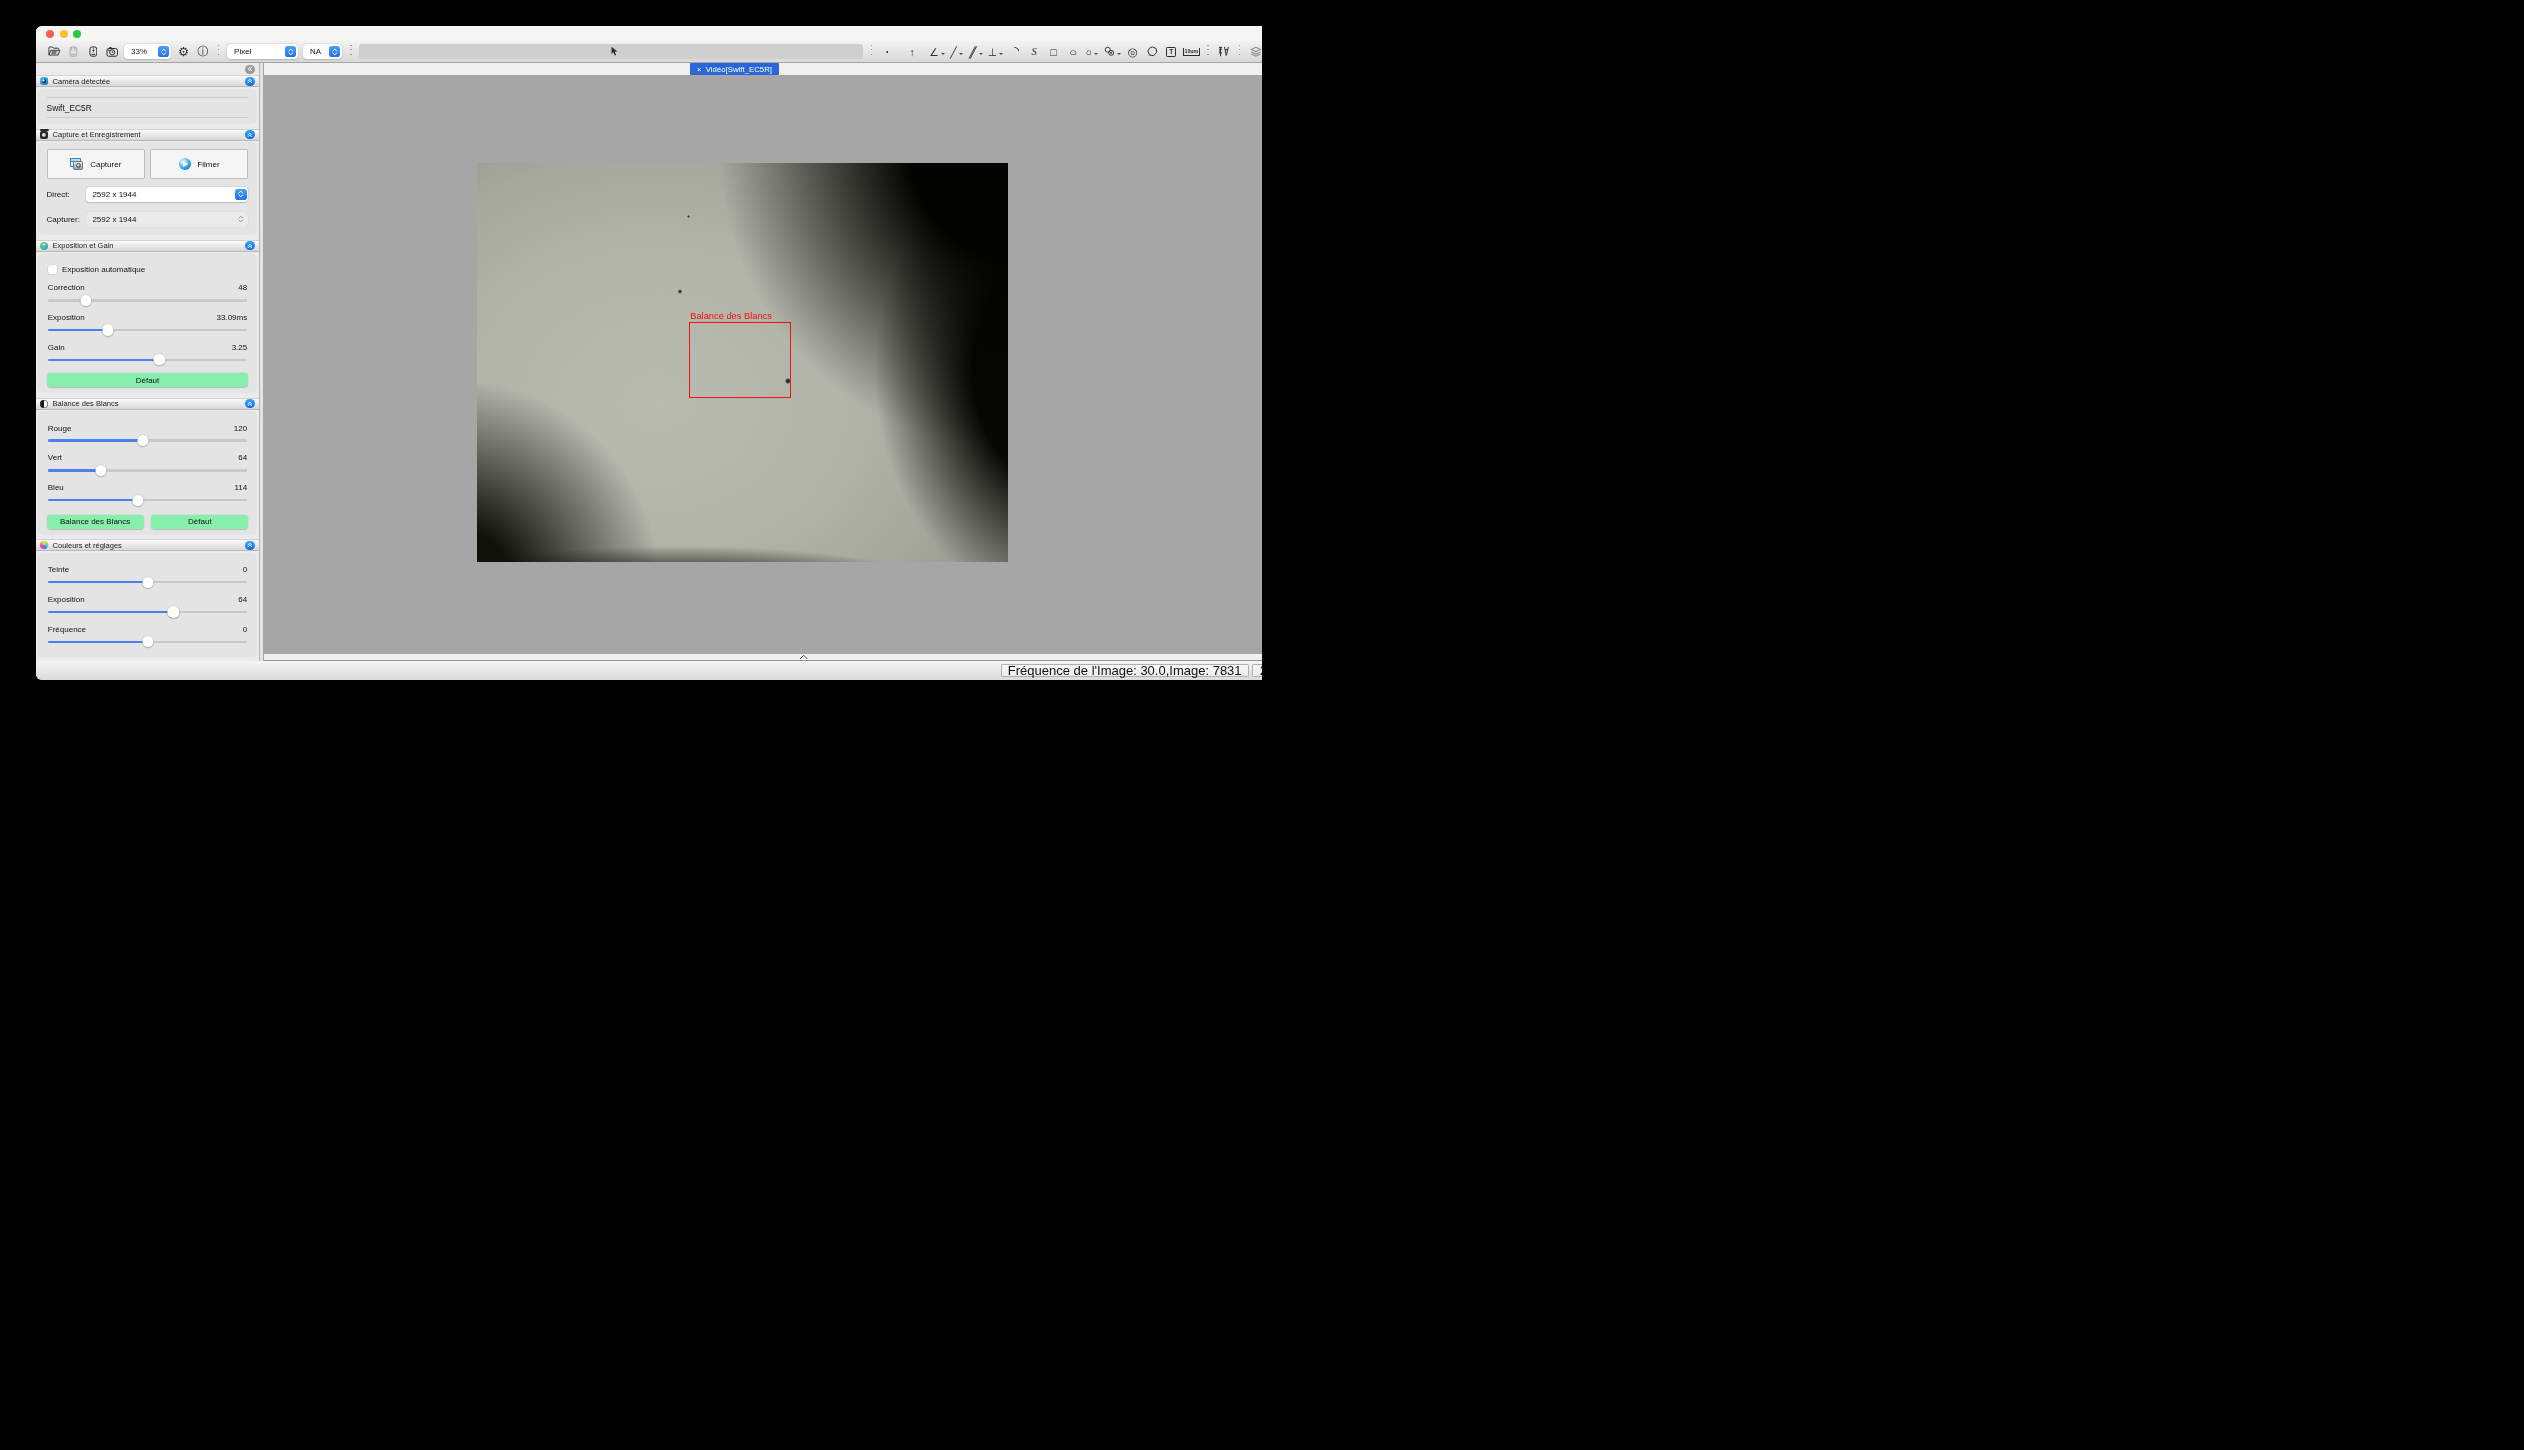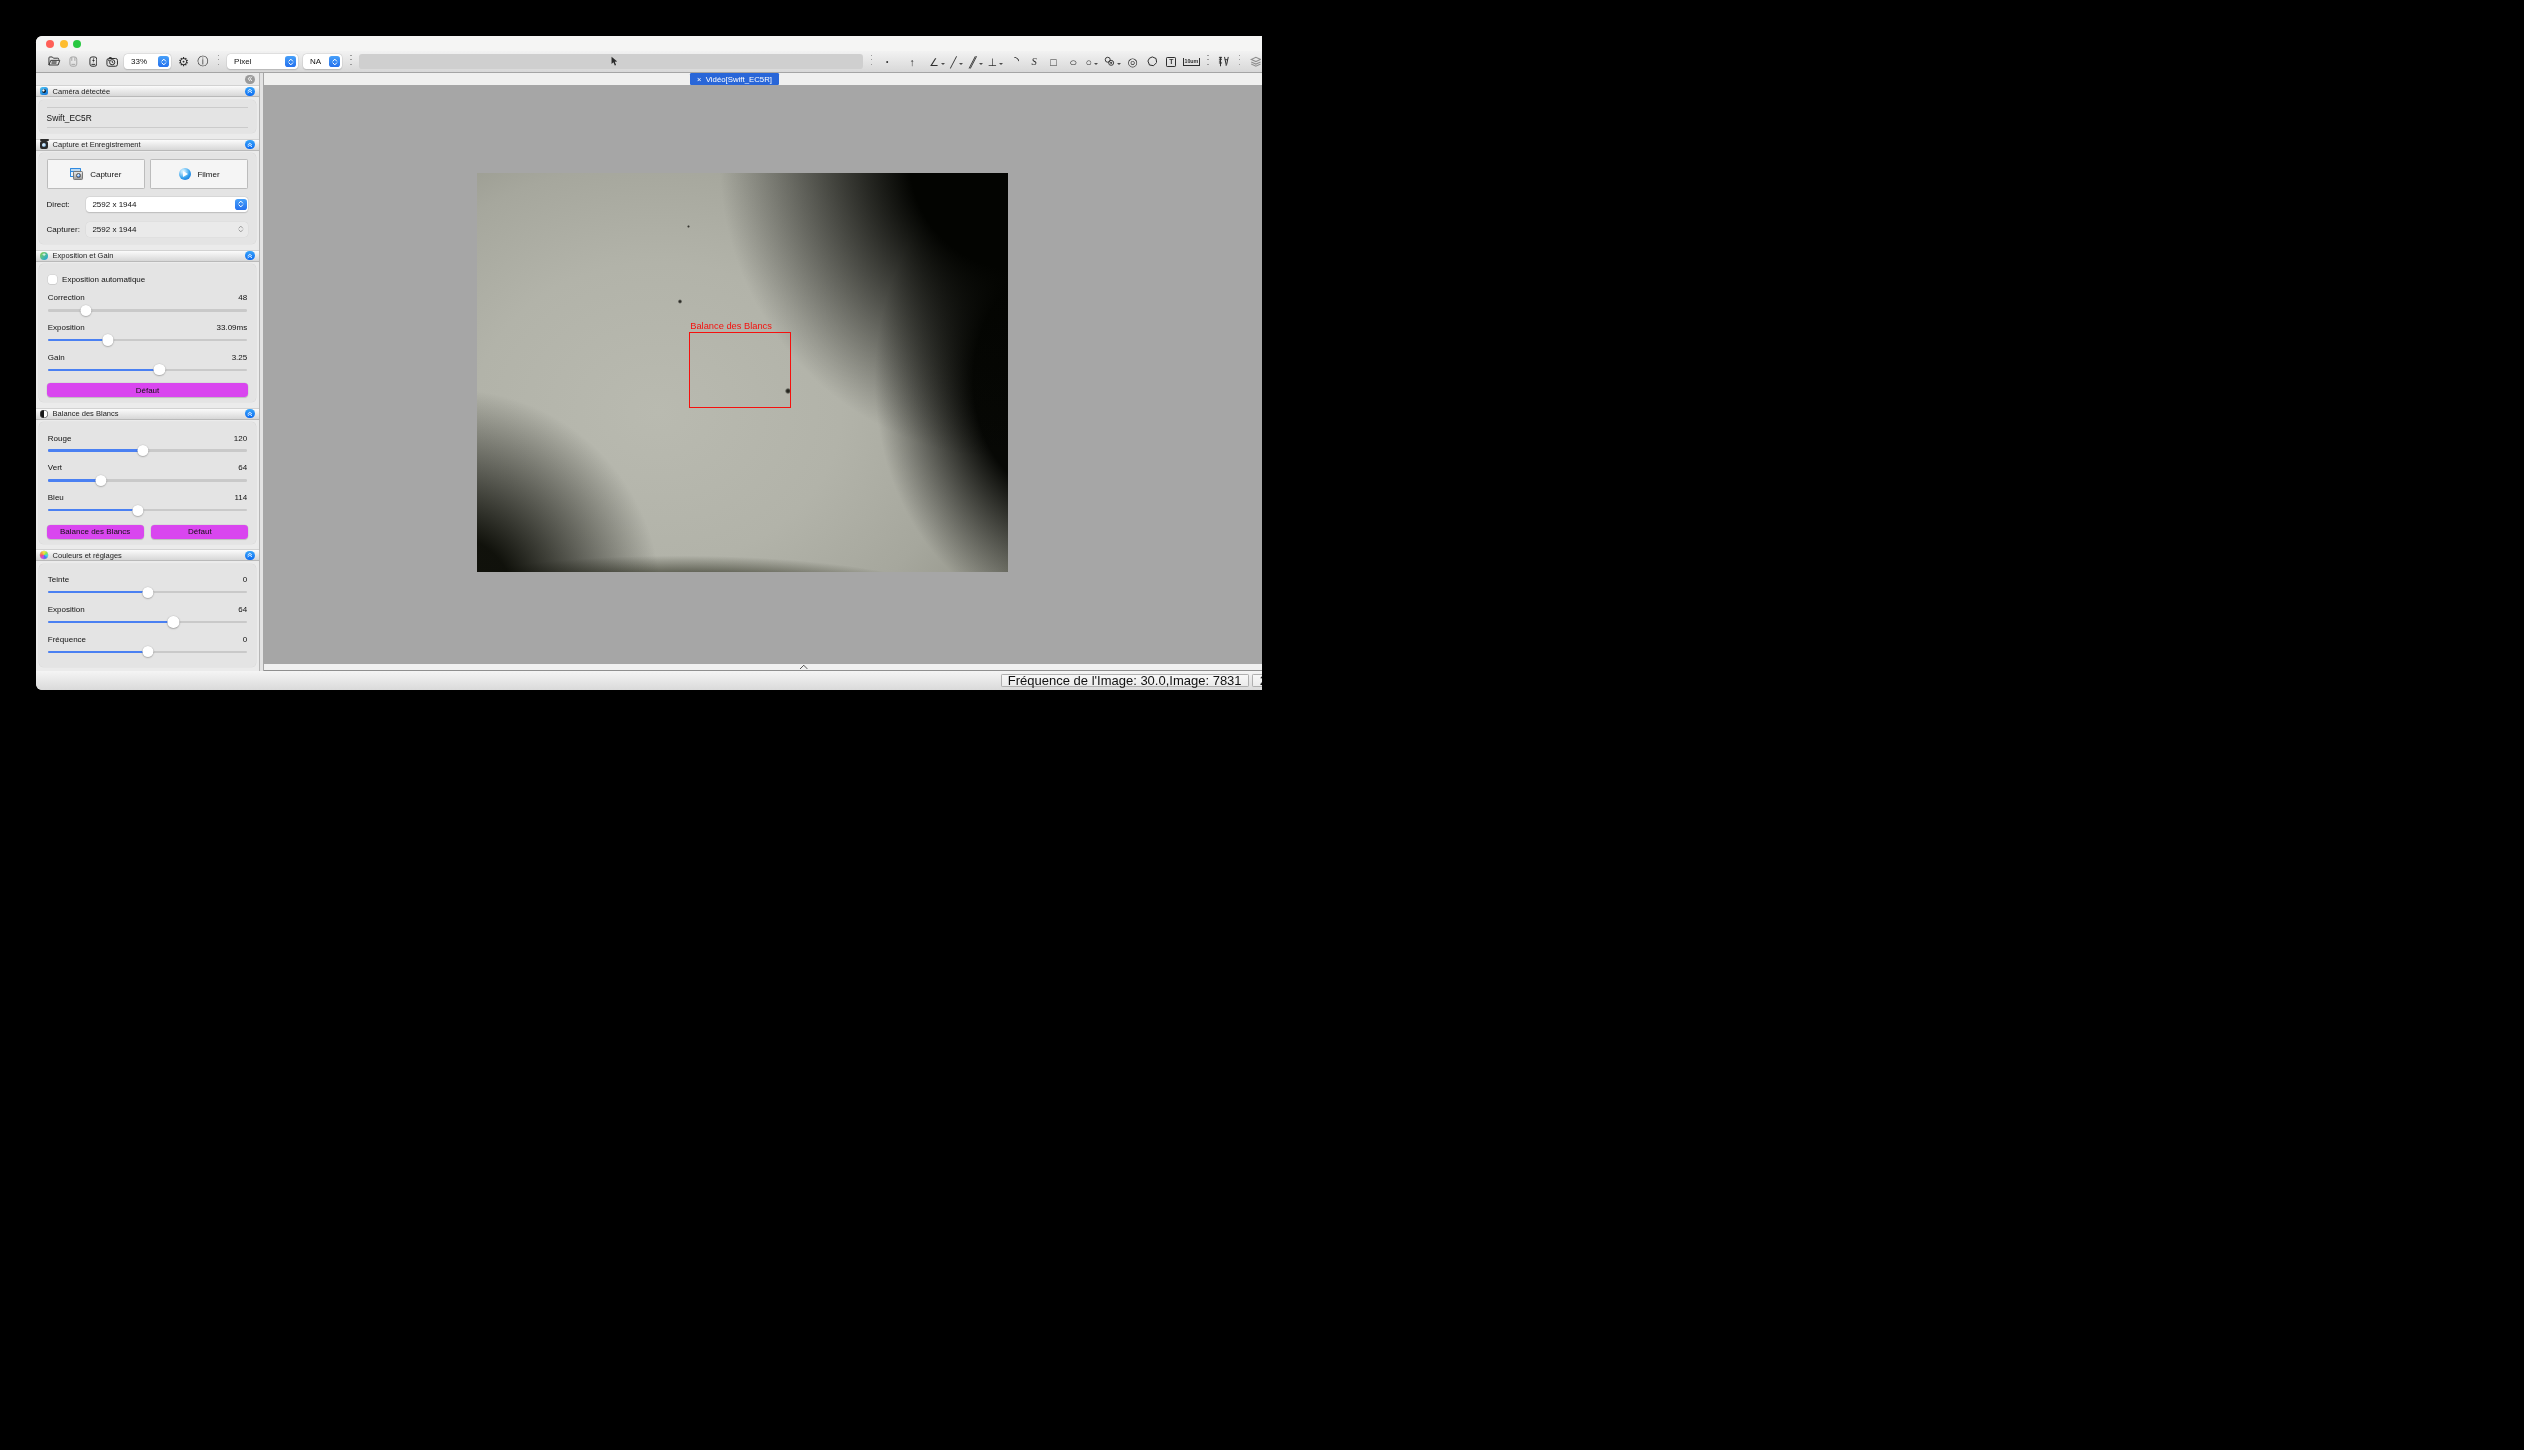--- a/index.html
+++ b/index.html
@@ -1,19 +1,19 @@
 <!DOCTYPE html>
 <html style="font-size:10px"><head>
 <meta charset="utf-8">
 <style>
   * { box-sizing: border-box; margin: 0; padding: 0; }
   html,body { width:1262px; height:725px; background:#000; font-family:"Liberation Sans",sans-serif; -webkit-font-smoothing:antialiased; }
   body { position:relative; overflow:hidden; }
 
-  .window { position:absolute; left:36px; top:36px; width:1308px; height:654px;
+  .window { position:absolute; left:36px; top:26px; width:1308px; height:654px;
     border-radius:6.2px; overflow:hidden; background:#ebebeb; display:flex; flex-direction:column;
     box-shadow:0 0 0 0.6px rgba(0,0,0,.45); }
 
   
   .titlebar { flex:0 0 15px; background:#f5f5f4; display:flex; align-items:center; padding-left:10px; }
   .tl { width:8px; height:8px; border-radius:50%; margin-right:5.6px; }
   .tl.red { background:#ff5f57; } .tl.yellow { background:#febc2e; } .tl.green { background:#28c840; }
 
   
   .toolbar { flex:0 0 22px; background:linear-gradient(#f2f2f2,#d8d8d8); border-bottom:0.6px solid #a5a5a5;
@@ -102,21 +102,21 @@
   .chkrow { display:flex; align-items:center; gap:5px; margin:2.5px 0 2.5px 1.2px; font-size:8px; color:#111; height:15px; }
   .chk { width:9.3px; height:9.3px; background:#fff; border-radius:2.2px; box-shadow:0 0 0 0.3px #b9b9b9, 0 0.6px 0.6px rgba(0,0,0,.12); }
 
   .srow { display:flex; justify-content:space-between; font-size:8px; color:#111; margin:5.6px 1.2px 0.6px; height:11.2px; align-items:center; }
   .slider { position:relative; height:12.4px; margin:0 1.2px 4.3px; }
   .track { position:absolute; left:0; right:0; top:5px; height:2.5px; border-radius:1.2px; background:#c9c9c9; }
   .fill { height:100%; border-radius:1.2px; background:#4a80f2; }
   .thumb { position:absolute; top:0.6px; width:11.2px; height:11.2px; border-radius:50%; background:#fff; transform:translateX(-5.6px);
     box-shadow:0 0.6px 1.6px rgba(0,0,0,.4), 0 0 0 0.3px rgba(0,0,0,.06); }
 
-  .wbtn { height:13.7px; background:#d946ef; border:none; border-radius:3.7px; font-size:8px; color:#111; font-family:inherit;
+  .wbtn { height:13.7px; background:#86efac; border:none; border-radius:3.7px; font-size:8px; color:#111; font-family:inherit;
     box-shadow:0 0 0 0.3px #c6c6c6, 0 0.6px 0.9px rgba(0,0,0,.18); display:flex; align-items:center; justify-content:center; }
   .wbtn.full { width:100%; margin-top:7.5px; }
   .btnrow { display:flex; gap:7.5px; margin-top:8.7px; }
   .btnrow .wbtn { flex:1; }
 
   
   .main { flex:1; display:flex; flex-direction:column; min-width:0; }
   .tabstrip { flex:0 0 12.4px; background:#f0f0ef; position:relative; }
   .tab { position:absolute; left:426px; top:0; height:12.4px; background:#2966d8; border-radius:1.2px;
     display:flex; align-items:center; padding:0 6.8px; gap:4.3px; color:#fff; font-size:7.8px; }

